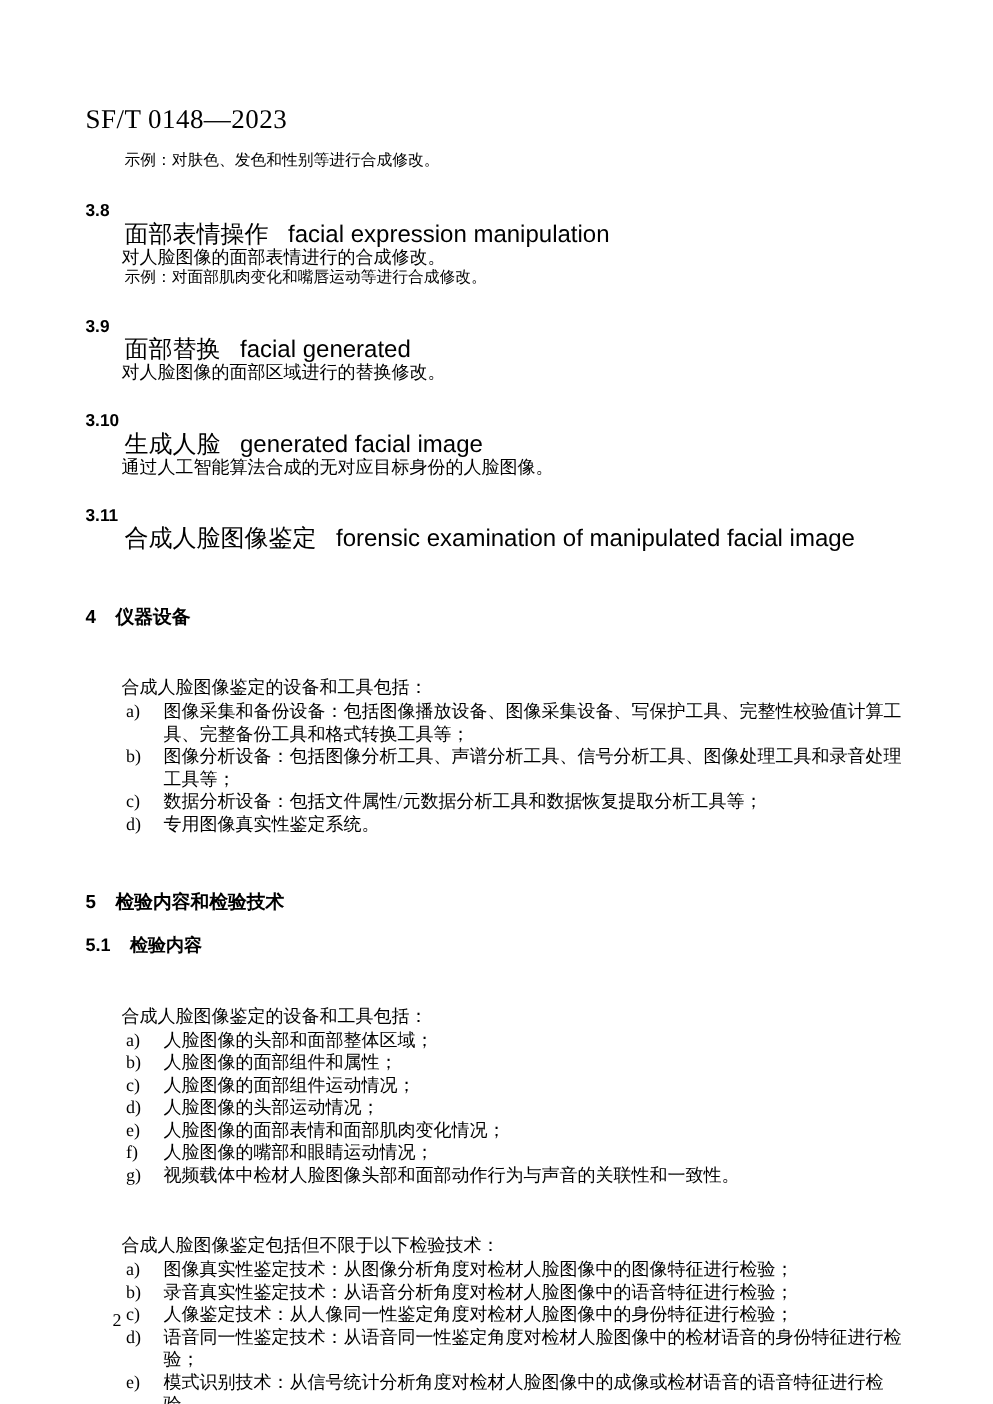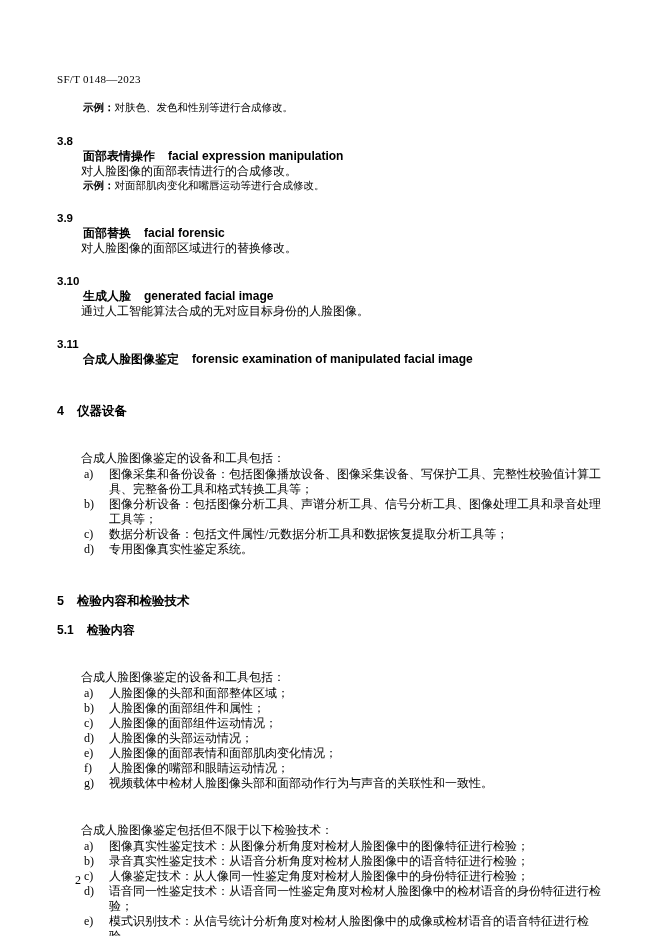--- a/index.html
+++ b/index.html
@@ -2,25 +2,25 @@
 <html><head>
 <meta charset="utf-8">
 <style>
   html,body{margin:0;padding:0;background:#e8e8e8;}
   .page{
     width:662px;height:936px;background:#ffffff;position:relative;
     margin:0 auto;color:#000;overflow:hidden;
     font-family:"Liberation Serif","DejaVu Serif",serif;
   }
   .content{padding:72px 57px 0 57px;font-size:12px;line-height:15px;}
-  .doc-header{font-size:11px;margin-bottom:14px;letter-spacing:.3px;}
+  .doc-header{font-size:18px;margin-bottom:14px;letter-spacing:.3px;}
   .example{font-size:10.5px;line-height:14.5px;padding-left:26px;}
-  .ex-label{font-weight:bold;}
+  .ex-label{font-weight:normal;}
   .term-num{font-weight:bold;margin-top:18px;font-family:"Liberation Sans","DejaVu Sans",sans-serif;font-size:11.5px;}
-  .term-line{font-weight:bold;padding-left:26px;font-family:"Liberation Sans","DejaVu Sans",sans-serif;font-size:12px;}
+  .term-line{font-weight:normal;padding-left:26px;font-family:"Liberation Sans","DejaVu Sans",sans-serif;font-size:16px;}
   .term-en{margin-left:13px;}
   .definition{text-indent:2em;}
   .section-heading{
     font-weight:bold;margin-top:37px;margin-bottom:14px;
     font-family:"Liberation Sans","DejaVu Sans",sans-serif;font-size:12.5px;
   }
   .sub-heading{margin-top:13px;margin-bottom:10px;font-size:12px;}
   .h-num{margin-right:13px;}
   .intro{text-indent:2em;margin-bottom:1px;margin-top:32px;}
   .list{margin:0;}
@@ -48,21 +48,21 @@
       </div>
       <div class="definition">对人脸图像的面部表情进行的合成修改。</div>
       <div class="example">
         <span class="ex-label">示例：</span><span>对面部肌肉变化和嘴唇运动等进行合成修改。</span>
       </div>
     </div>
 
     <div class="term-entry">
       <div class="term-num">3.9</div>
       <div class="term-line">
-        <span>面部替换</span><span class="term-en">facial forensic</span>
+        <span>面部替换</span><span class="term-en">facial generated</span>
       </div>
       <div class="definition">对人脸图像的面部区域进行的替换修改。</div>
     </div>
 
     <div class="term-entry">
       <div class="term-num">3.10</div>
       <div class="term-line">
         <span>生成人脸</span><span class="term-en">generated facial image</span>
       </div>
       <div class="definition">通过人工智能算法合成的无对应目标身份的人脸图像。</div>

